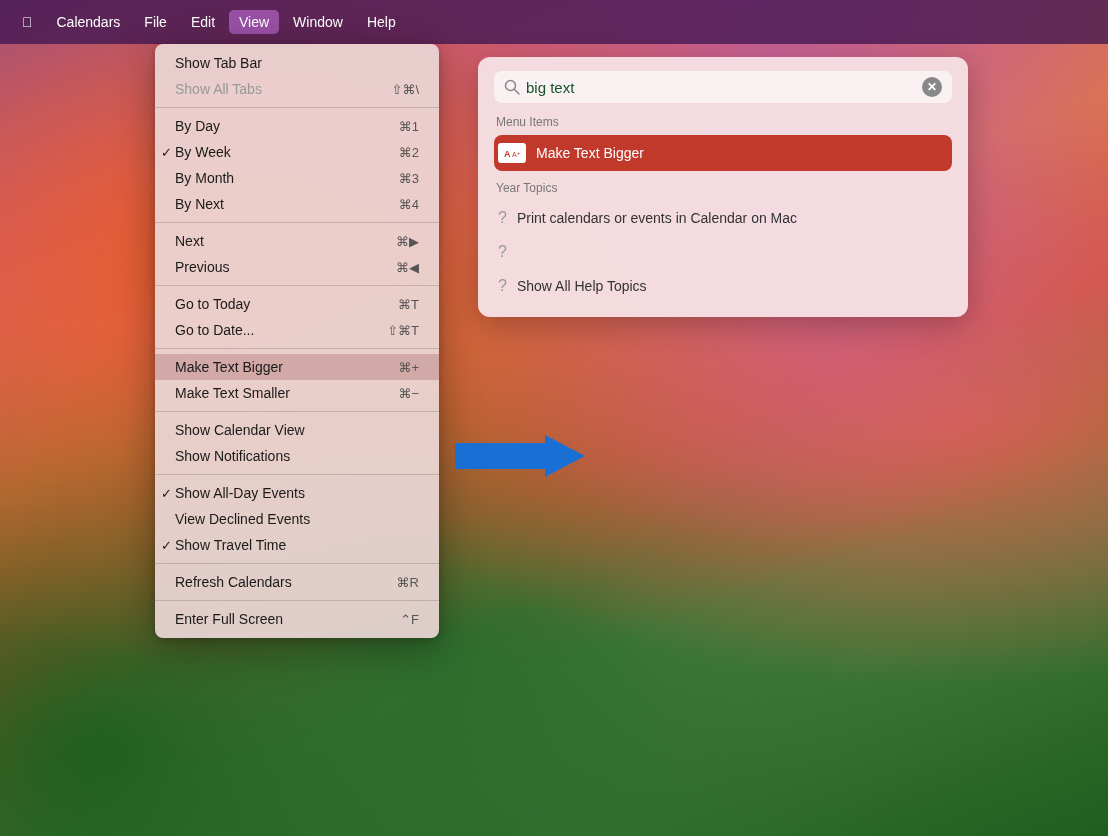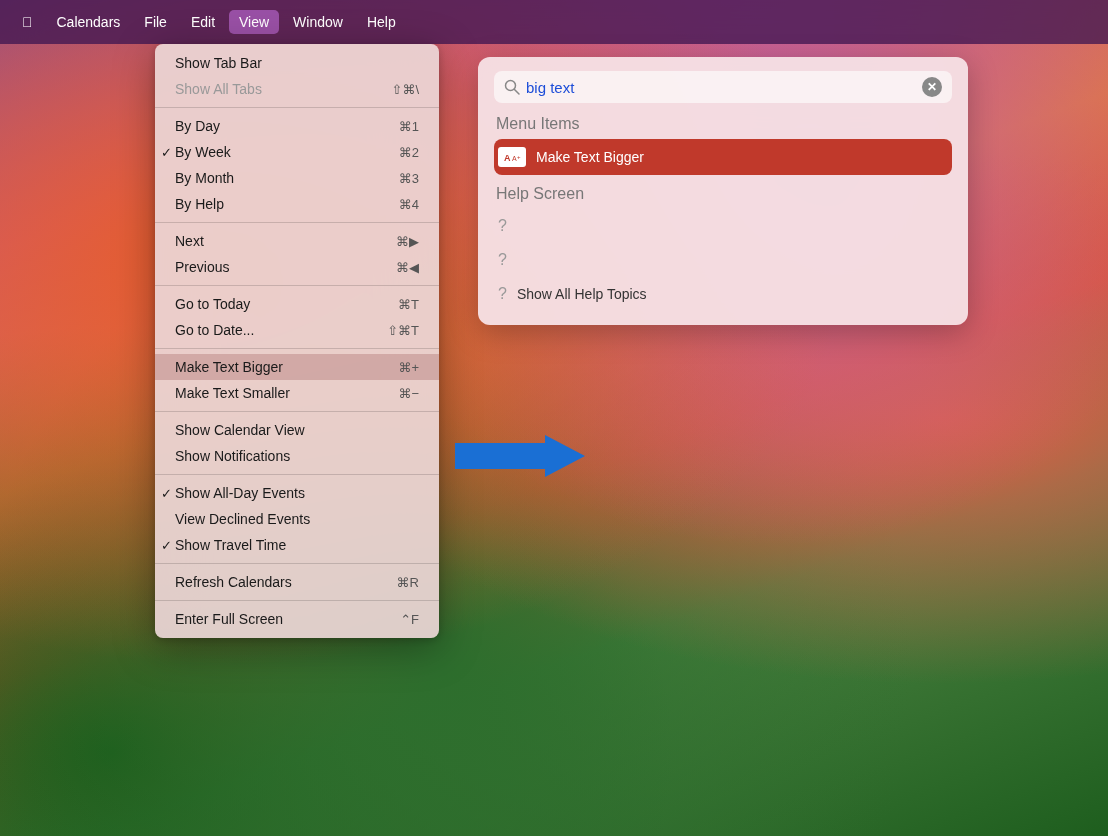--- a/index.html
+++ b/index.html
@@ -131,39 +131,39 @@
       padding: 6px 10px;
       margin-bottom: 12px;
     }
 
     .help-search-bar input {
       border: none;
       background: transparent;
       font-size: 15px;
       outline: none;
       flex: 1;
-      color: #1d4ed8;
+      color: #14532d;
     }
 
     .help-close-btn {
       width: 20px;
       height: 20px;
       background: #888;
       border-radius: 50%;
       display: flex;
       align-items: center;
       justify-content: center;
       cursor: pointer;
       color: white;
       font-size: 12px;
       font-weight: bold;
     }
 
     .help-section-title {
-      font-size: 16px;
+      font-size: 12px;
       color: #777;
       font-weight: 500;
       margin-bottom: 6px;
       padding-left: 2px;
     }
 
     .help-result-item {
       display: flex;
       align-items: center;
       padding: 8px 4px;
@@ -256,21 +256,21 @@
     <span>By Week</span>
     <span class="shortcut">⌘2</span>
   </div>
 
   <div class="menu-item">
     <span>By Month</span>
     <span class="shortcut">⌘3</span>
   </div>
 
   <div class="menu-item">
-    <span>By Help</span>
+    <span>By Next</span>
     <span class="shortcut">⌘4</span>
   </div>
 
   <div class="menu-divider"></div>
 
   <div class="menu-item">
     <span>Next</span>
     <span class="shortcut">⌘▶</span>
   </div>
 
@@ -369,24 +369,25 @@
         <rect width="22" height="14" rx="2" fill="white"></rect>
         <text x="3" y="11" font-size="9" font-weight="bold" fill="#c0392b" font-family="sans-serif">A</text>
         <text x="11" y="11" font-size="7" fill="#c0392b" font-family="sans-serif">A</text>
         <text x="16" y="9" font-size="6" fill="#c0392b" font-family="sans-serif">+</text>
       </svg>
     </div>
     <span class="help-result-text">Make Text Bigger</span>
   </div>
 
   <div style="margin-top: 10px;"></div>
-  <div class="help-section-title">Help Screen</div>
+  <div class="help-section-title">Year Topics</div>
 
   <div class="help-result-item">
     <span class="help-circle-icon">?</span>
+    <span class="help-result-text">Print calendars or events in Calendar on Mac</span>
   </div>
 
   <div class="help-result-item">
     <span class="help-circle-icon">?</span>
   </div>
 
   <div class="help-result-item">
     <span class="help-circle-icon">?</span>
     <span class="help-result-text">Show All Help Topics</span>
   </div>

